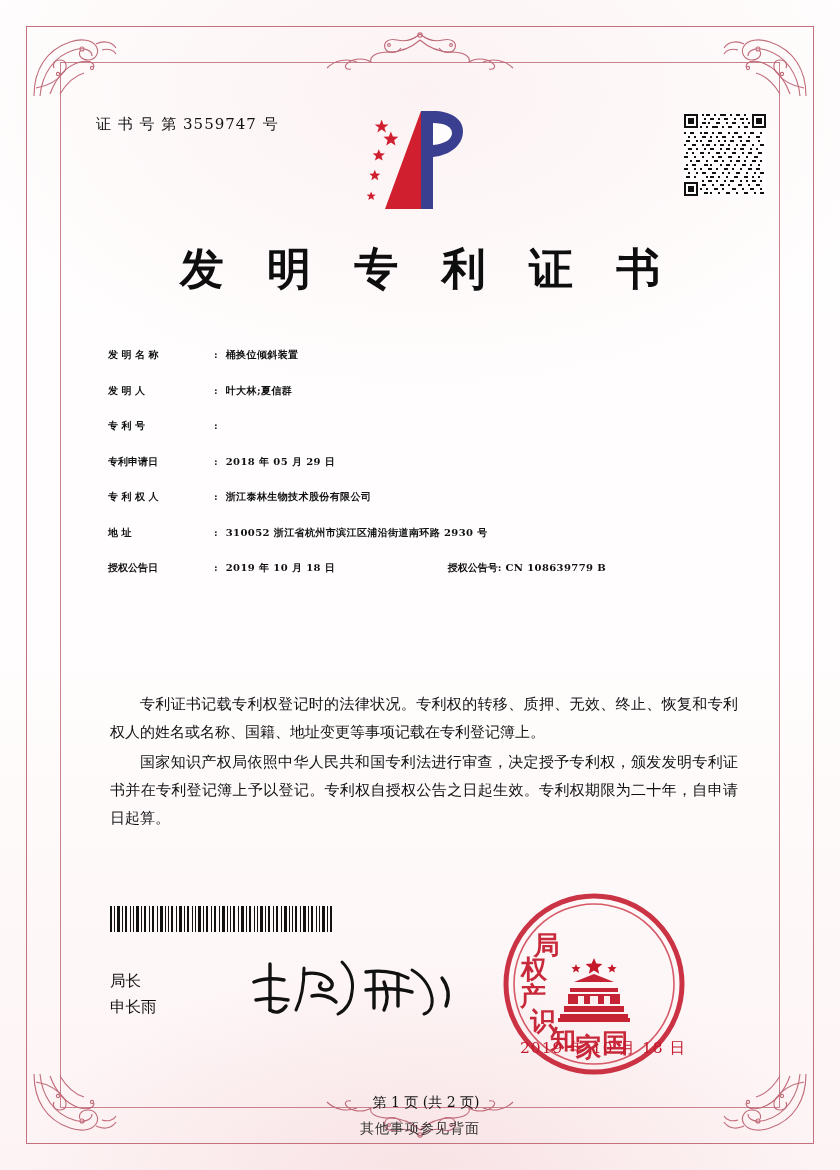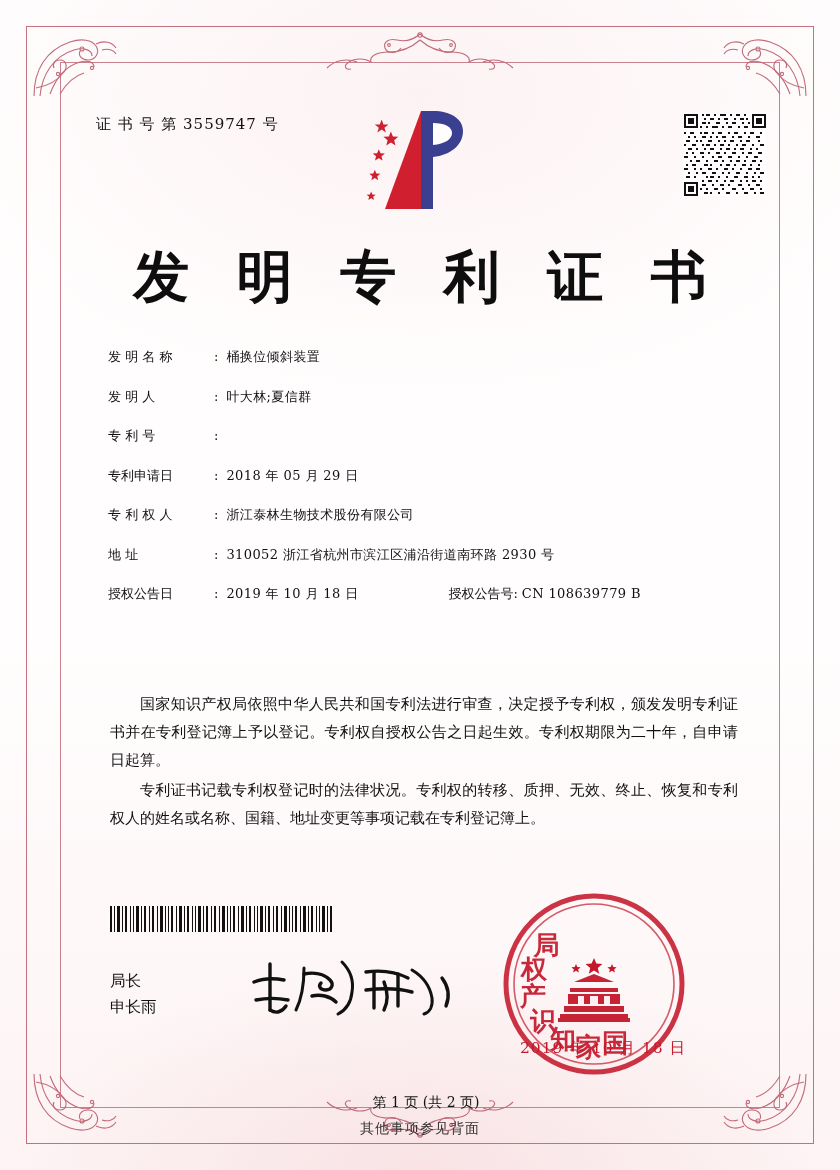--- a/index.html
+++ b/index.html
@@ -96,35 +96,36 @@
     position: absolute;
     right: 74px; top: 114px;
     width: 82px; height: 82px;
   }
 
   .title {
     position: absolute;
     left: 0; right: 0;
     top: 240px;
     text-align: center;
-    font-size: 56px;
+    font-size: 44px;
     letter-spacing: 14px;
     font-weight: 700;
     color: #0e0e0e;
     font-family: "DejaVu Serif", "Liberation Serif", serif;
     text-indent: 14px;
   }
 
   
   .fields {
     position: absolute;
     left: 108px; top: 348px;
     width: 640px;
-    font-size: 13px;
+    font-size: 10px;
     color: #111;
+    font-weight: bold;
   }
   .field-row {
     display: flex;
     align-items: baseline;
     margin-bottom: 21.5px;
     white-space: nowrap;
   }
   .field-label {
     width: 104px;
     flex: 0 0 104px;
@@ -567,22 +568,22 @@
     <div class="field-row dual">
       <span class="field-label">授权公告日</span>
       <span class="field-colon">:</span>
       <span class="field-value">2019 年 10 月 18 日</span>
       <span class="field-label2">授权公告号:</span>
       <span class="field-value">CN 108639779 B</span>
     </div>
   </div>
 
   <div class="paras">
+    <p>专利证书记载专利权登记时的法律状况。专利权的转移、质押、无效、终止、恢复和专利权人的姓名或名称、国籍、地址变更等事项记载在专利登记簿上。</p>
     <p>国家知识产权局依照中华人民共和国专利法进行审查，决定授予专利权，颁发发明专利证书并在专利登记簿上予以登记。专利权自授权公告之日起生效。专利权期限为二十年，自申请日起算。</p>
-    <p>专利证书记载专利权登记时的法律状况。专利权的转移、质押、无效、终止、恢复和专利权人的姓名或名称、国籍、地址变更等事项记载在专利登记簿上。</p>
   </div>
 
   <div class="barcode">
     <svg viewBox="0 0 222 26" shape-rendering="crispEdges">
       <rect width="222" height="26" fill="none"></rect>
       <g fill="#111">
         <rect x="0" y="0" width="2" height="26"></rect>
           <rect x="4" y="0" width="1" height="26"></rect>
         <rect x="7" y="0" width="3" height="26"></rect>
           <rect x="12" y="0" width="1" height="26"></rect>

